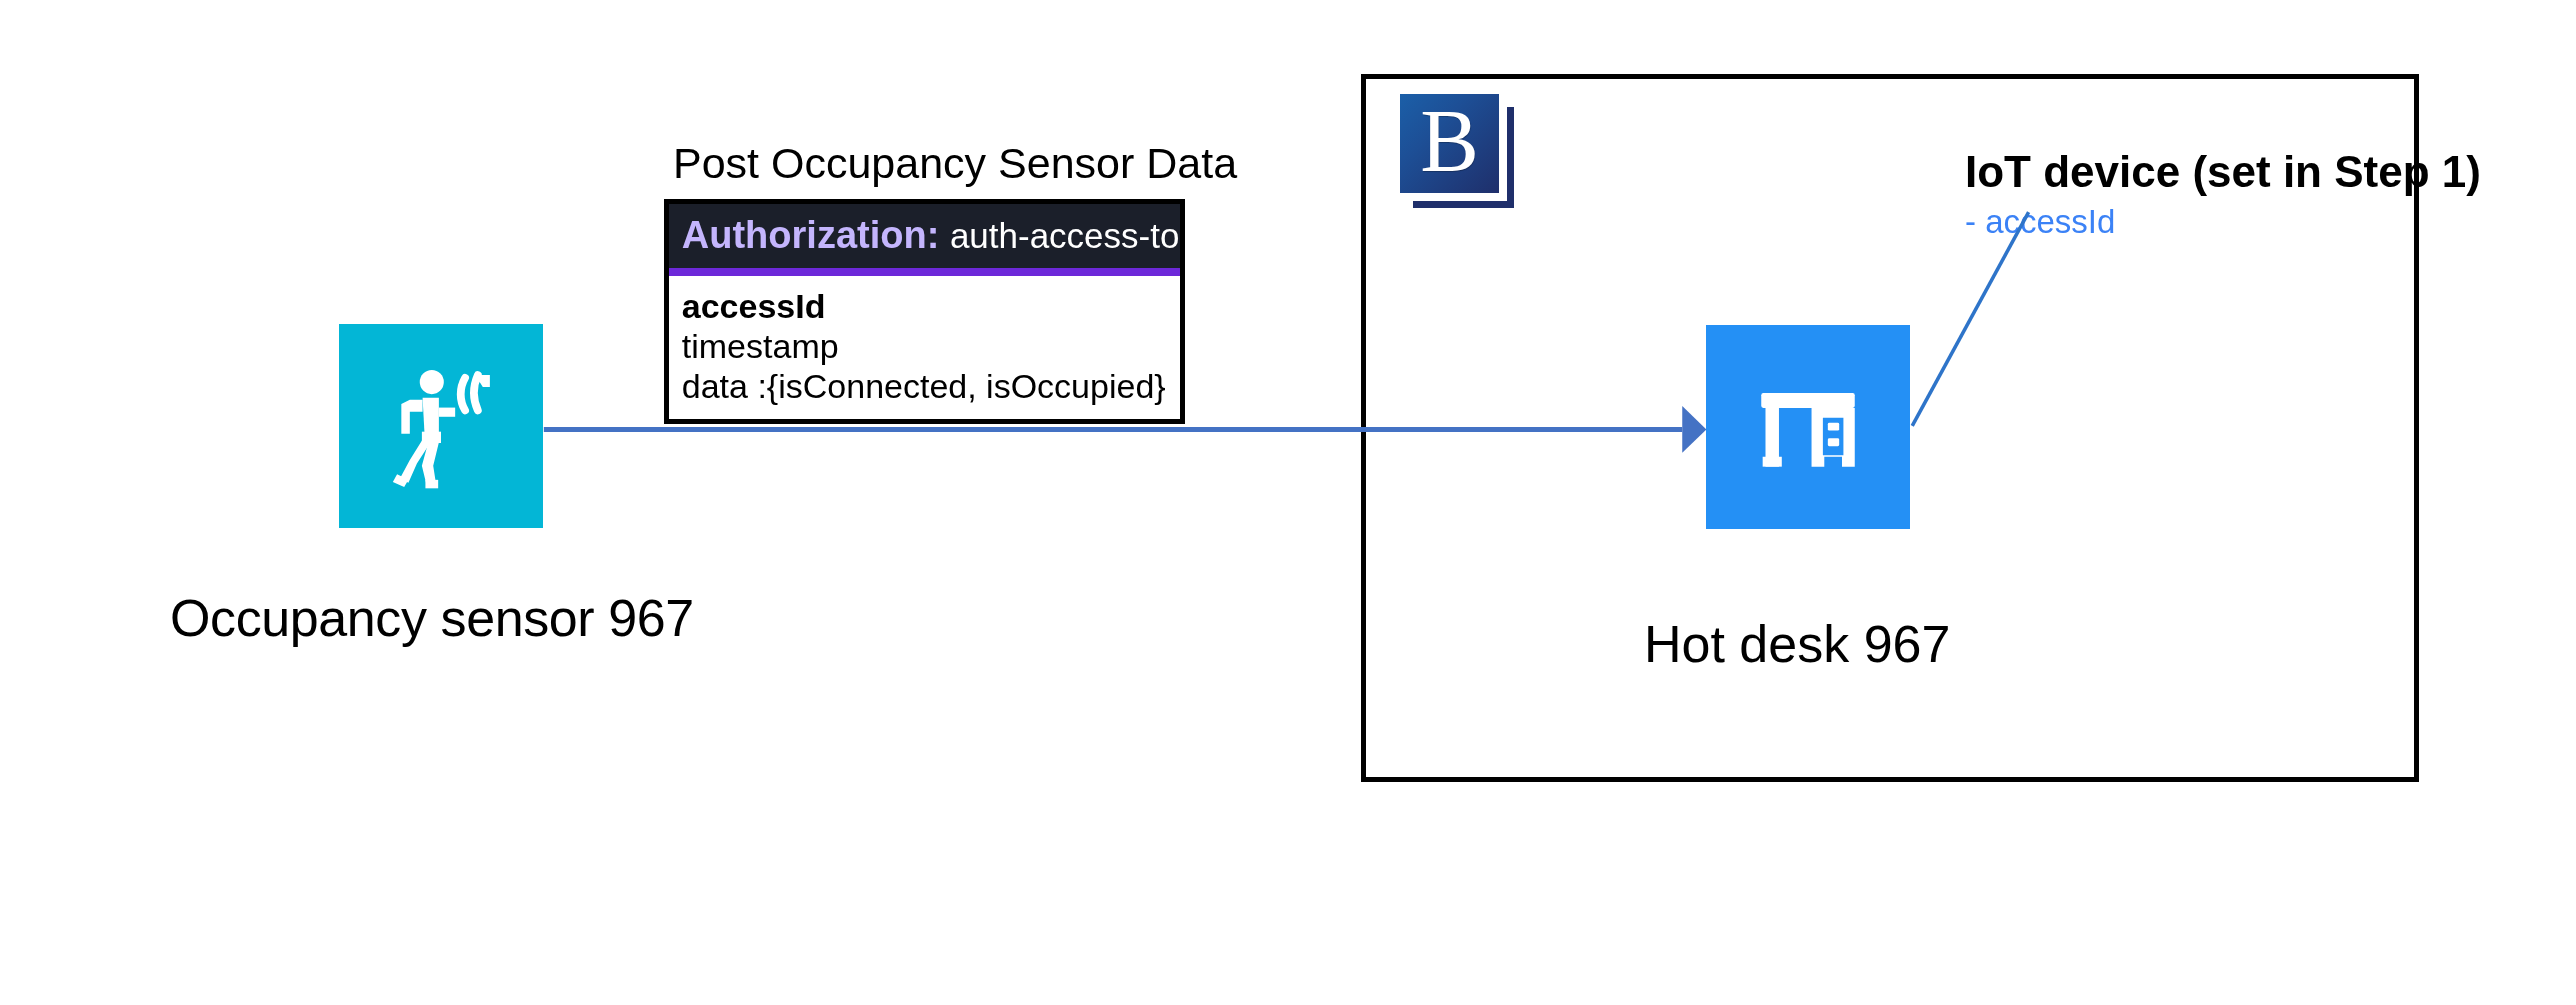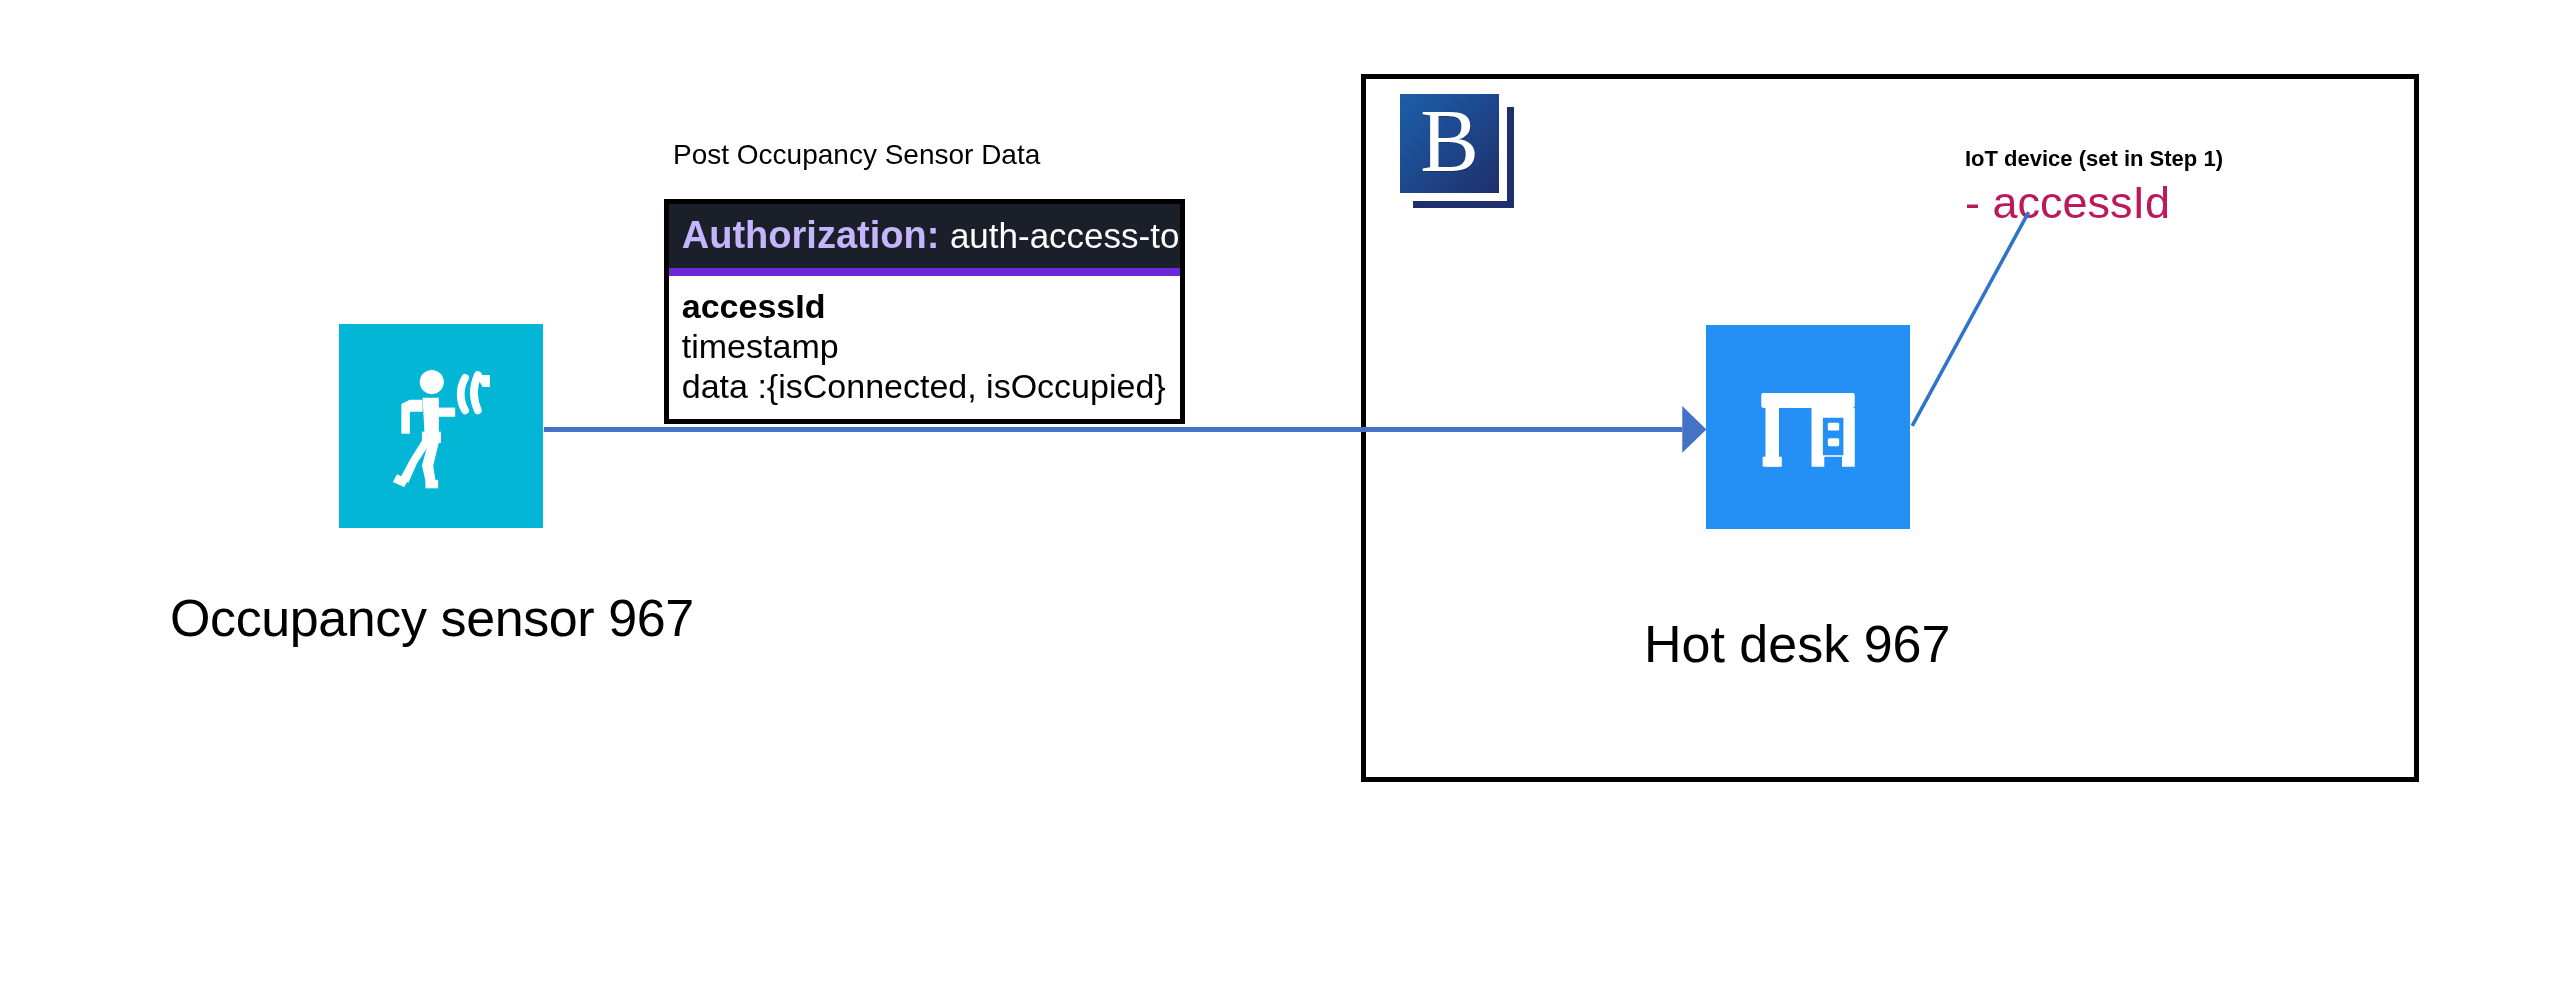--- a/index.html
+++ b/index.html
@@ -115,21 +115,21 @@
     font-size: 52px;
     letter-spacing: 0px;
     margin-top: 40px;
   }
 
   
   .card-title {
     position: absolute;
     left: 673px;
     top: 139px;
-    font-size: 28px;
+    font-size: 43px;
     font-stretch: condensed;
     white-space: nowrap;
     color: #000000;
   }
   .card {
     position: absolute;
     left: 664px;
     top: 199px;
     width: 521px;
     border: 5px solid #000000;
@@ -168,30 +168,30 @@
   .card-body .line.bold { font-weight: 700; }
 
   
   .annotation {
     position: absolute;
     left: 1965px;
     top: 146px;
     white-space: nowrap;
   }
   .annotation .ann-title {
-    font-size: 22px;
+    font-size: 44px;
     font-weight: 700;
     line-height: 1.18;
     color: #000000;
   }
   .annotation .ann-sub {
-    font-size: 45px;
+    font-size: 33px;
     font-weight: 400;
     line-height: 1.22;
-    color: #be185d;
+    color: #3b82f6;
     margin-top: 4.3px;
   }
 
   
   .connectors {
     position: absolute;
     left: 0;
     top: 0;
     width: 2576px;
     height: 1005px;

